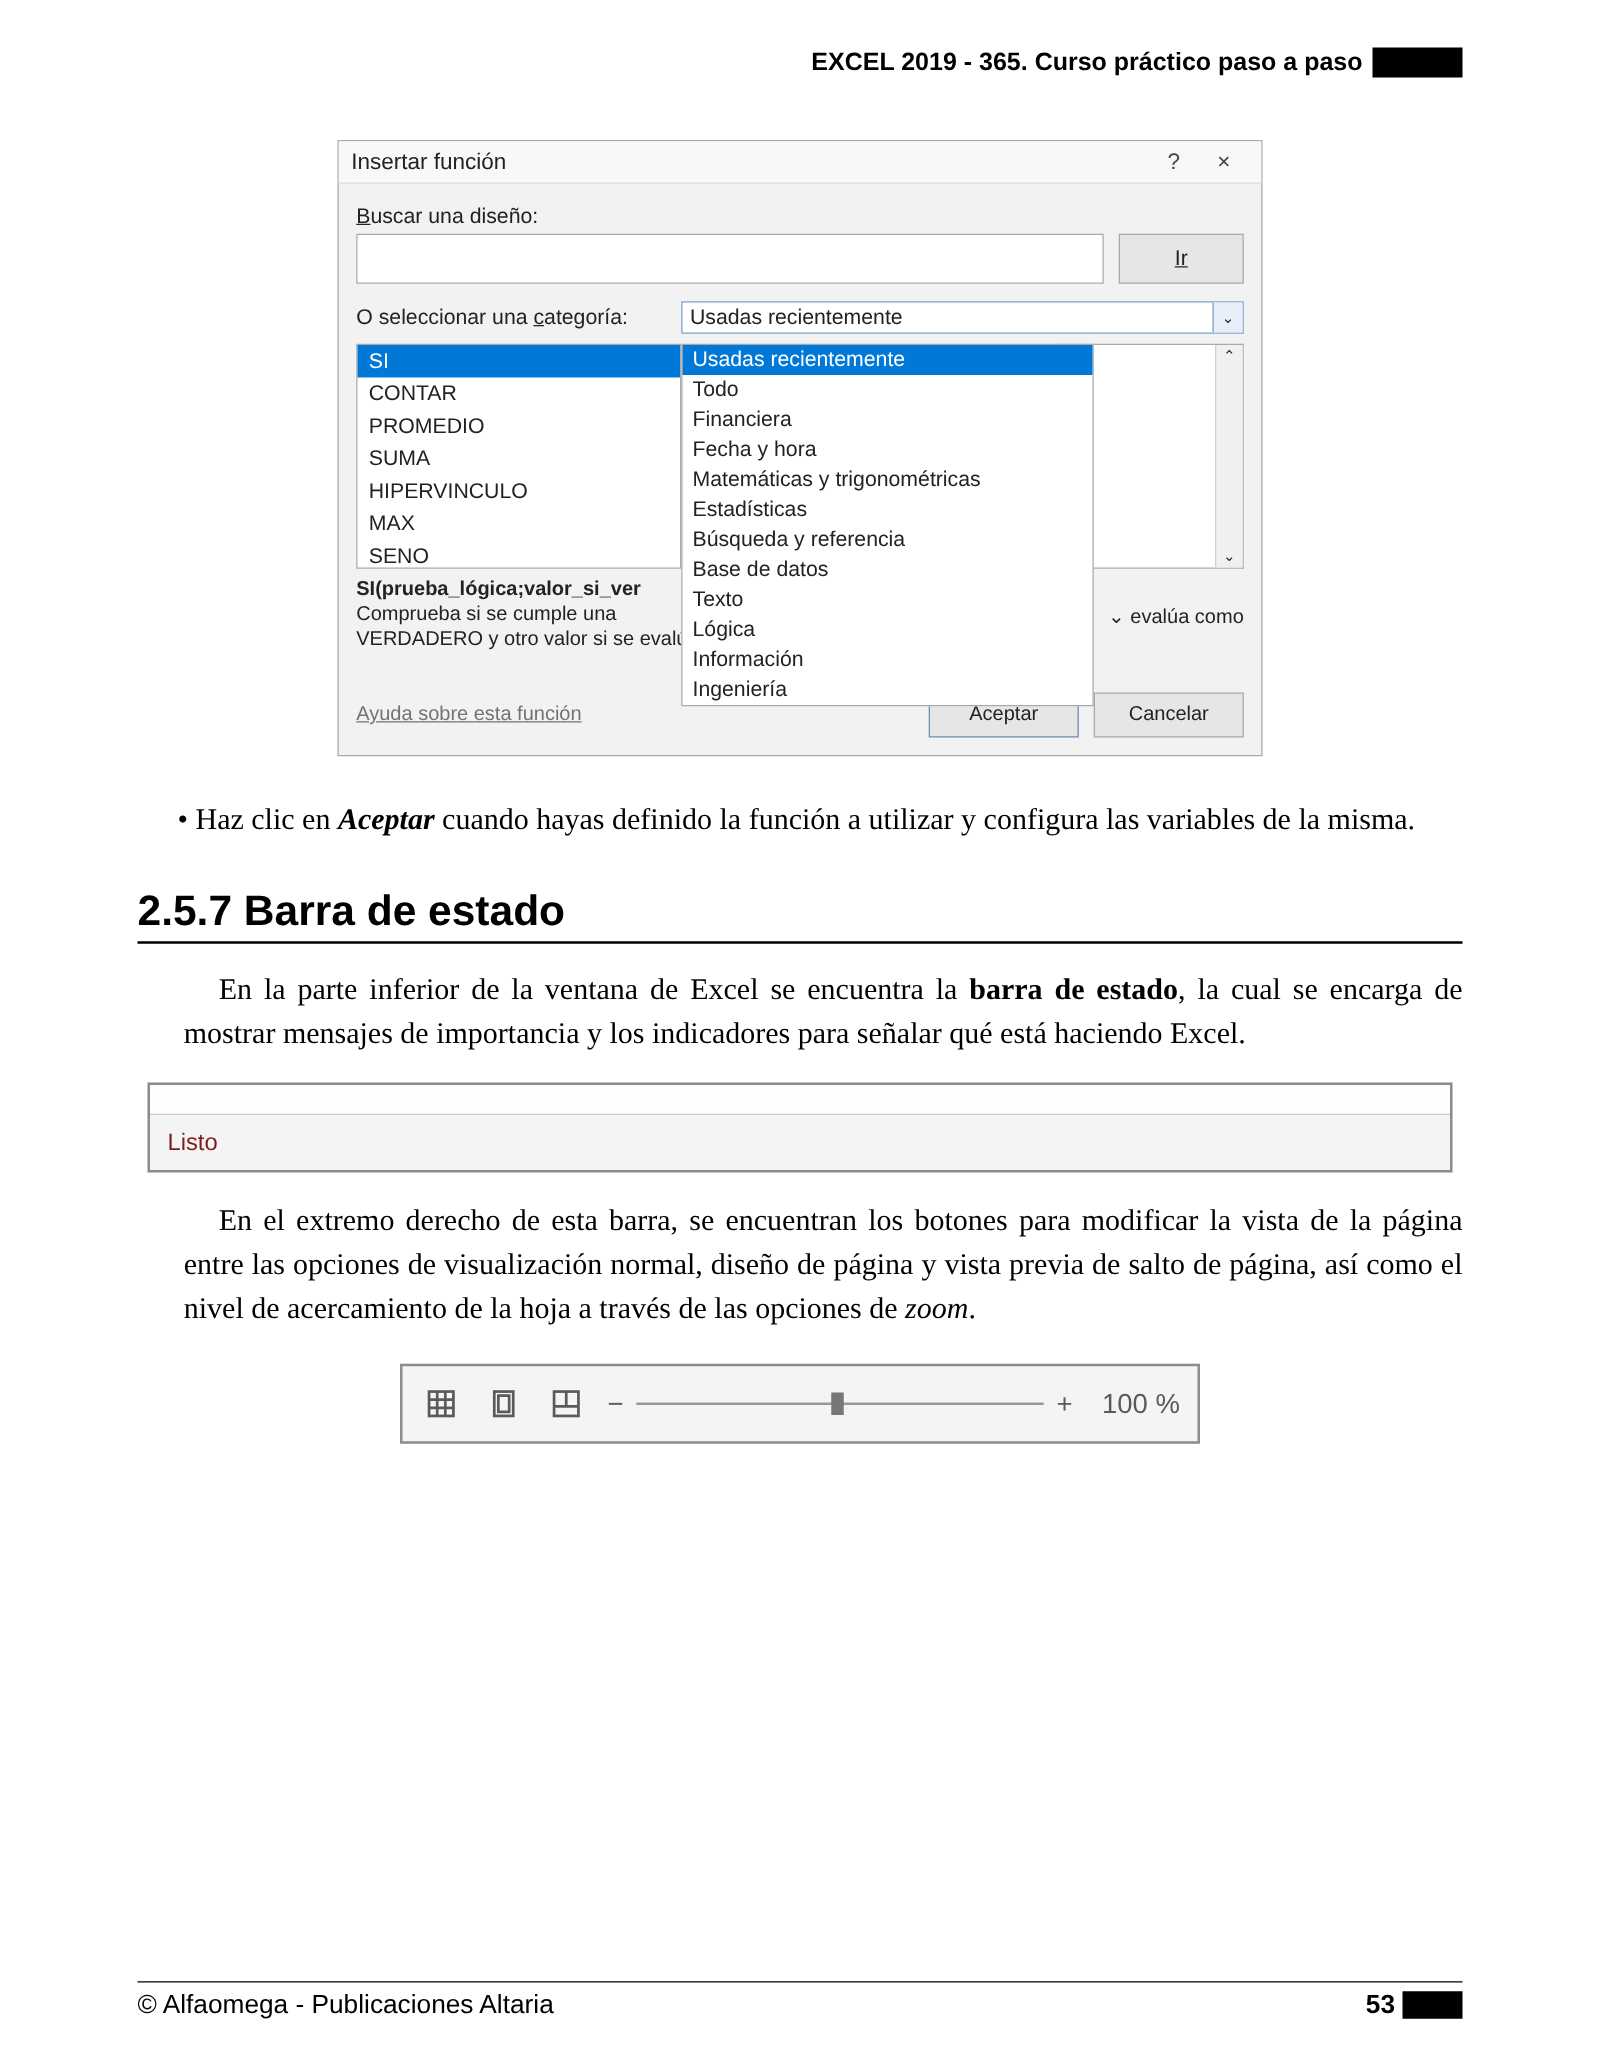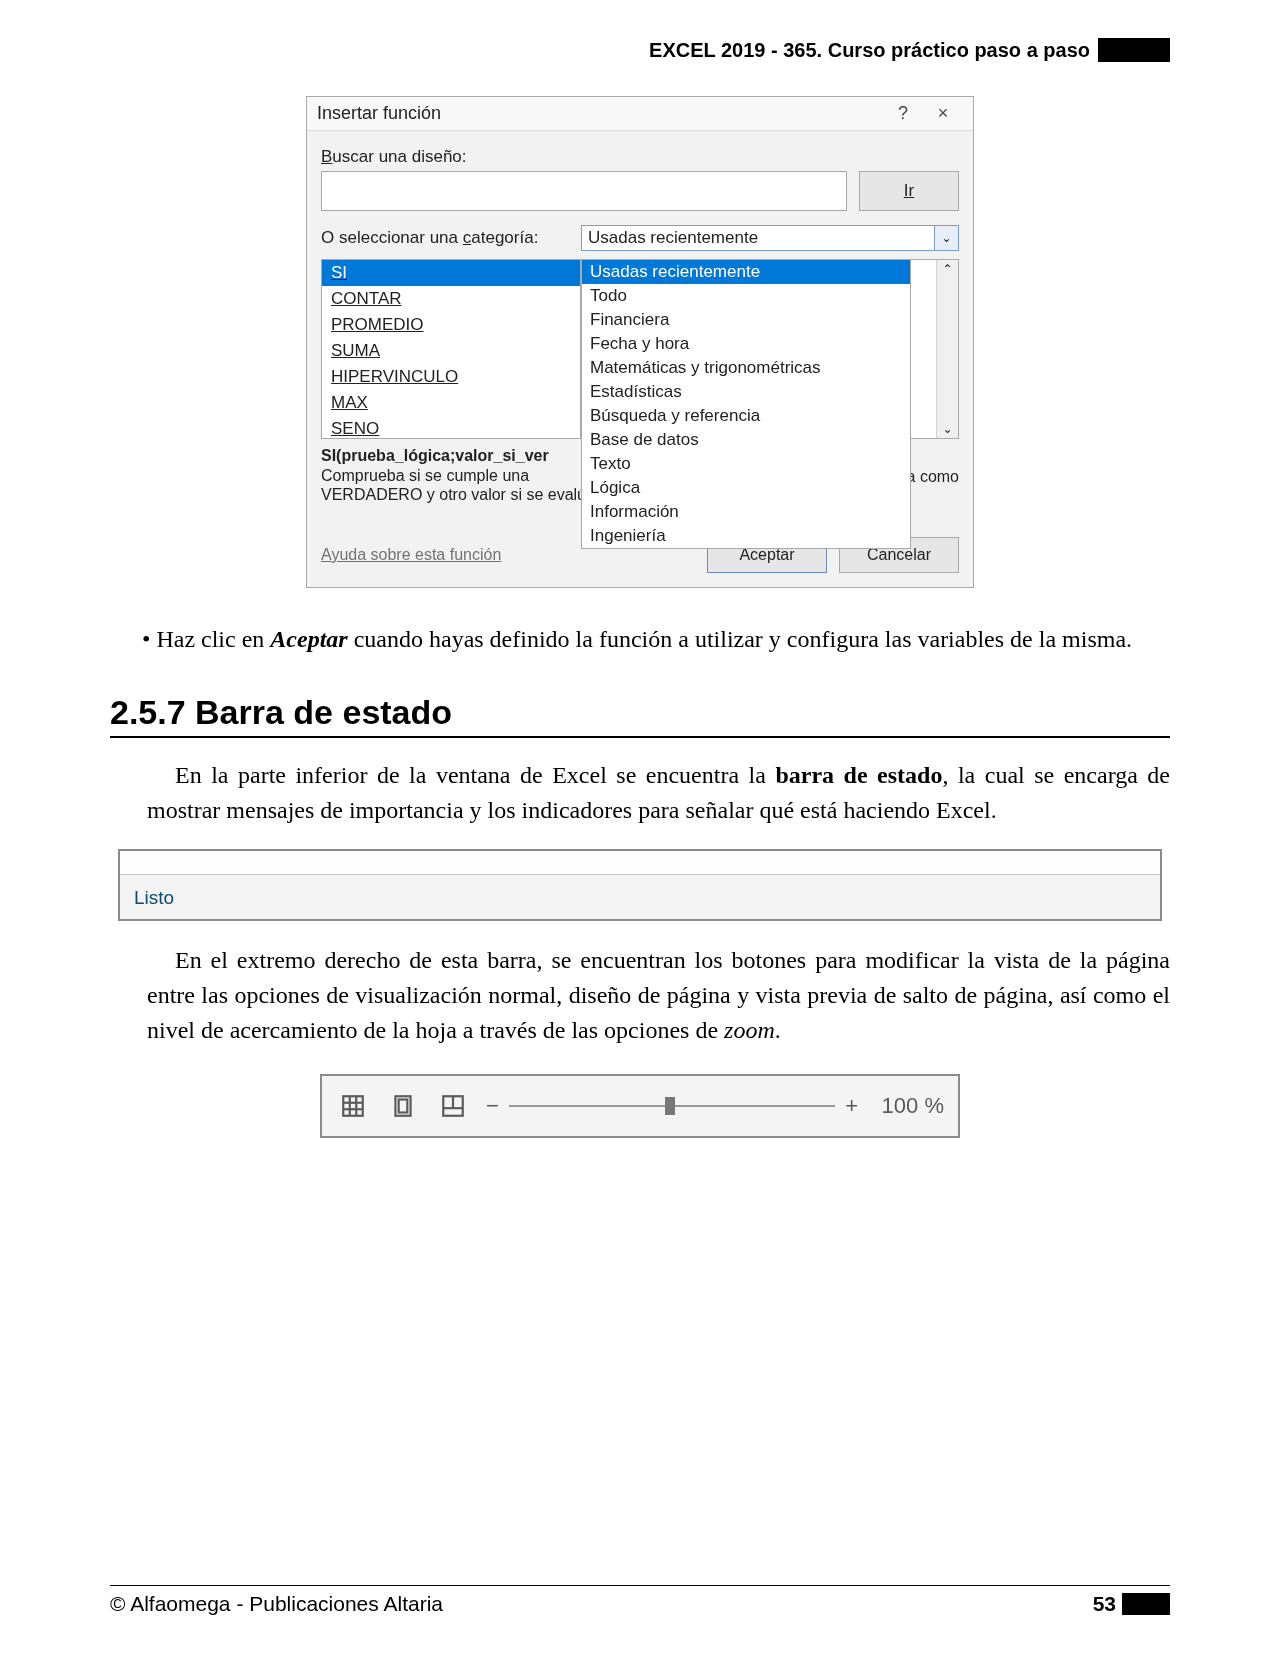--- a/index.html
+++ b/index.html
@@ -31,22 +31,22 @@
   }
   .content {
     position: absolute;
     top: 96px;
     left: 110px;
     right: 110px;
   }
 
   
   .dialog {
-    width: 668px;
-    margin: 0 auto;
+    width: 740px;
+    margin: 16px auto;
     border: 1px solid #a9a9a9;
     background: #f2f2f2;
     font-family: "Segoe UI", Tahoma, Arial, sans-serif;
     font-size: 17px;
     color: #222;
   }
   .dialog-title {
     display: flex;
     align-items: center;
     padding: 6px 10px;
@@ -100,21 +100,20 @@
     display: flex; align-items: center; justify-content: center;
     font-size: 12px;
   }
   .func-label { margin: 8px 0 6px; }
   .func-area { display: flex; gap: 0; position: relative; }
   .func-list {
     width: 260px;
     border: 1px solid #a9a9a9;
     background: #fff;
     height: 180px;
-    text-decoration: underline;
   }
   .func-list .item { padding: 2px 8px; border: 1px dotted transparent; }
   .func-list .item.selected {
     background: #0078d7;
     color: #fff;
   }
   .dropdown-open {
     position: absolute;
     left: 260px;
     top: 0;
@@ -222,21 +221,21 @@
   .statusbar-shot .topstrip {
     height: 24px;
     border-bottom: 1px solid #c8c8c8;
     background: #fdfdfd;
   }
   .statusbar-shot .listo {
     position: absolute;
     left: 14px;
     top: 36px;
     font-size: 19px;
-    color: #0c4a6e;
+    color: #7f1d1d;
   }
 
   
   .zoombar-shot {
     width: 640px;
     margin: 26px auto 0;
     border: 2px solid #8c8c8c;
     height: 64px;
     background: #f4f4f4;
     display: flex;

